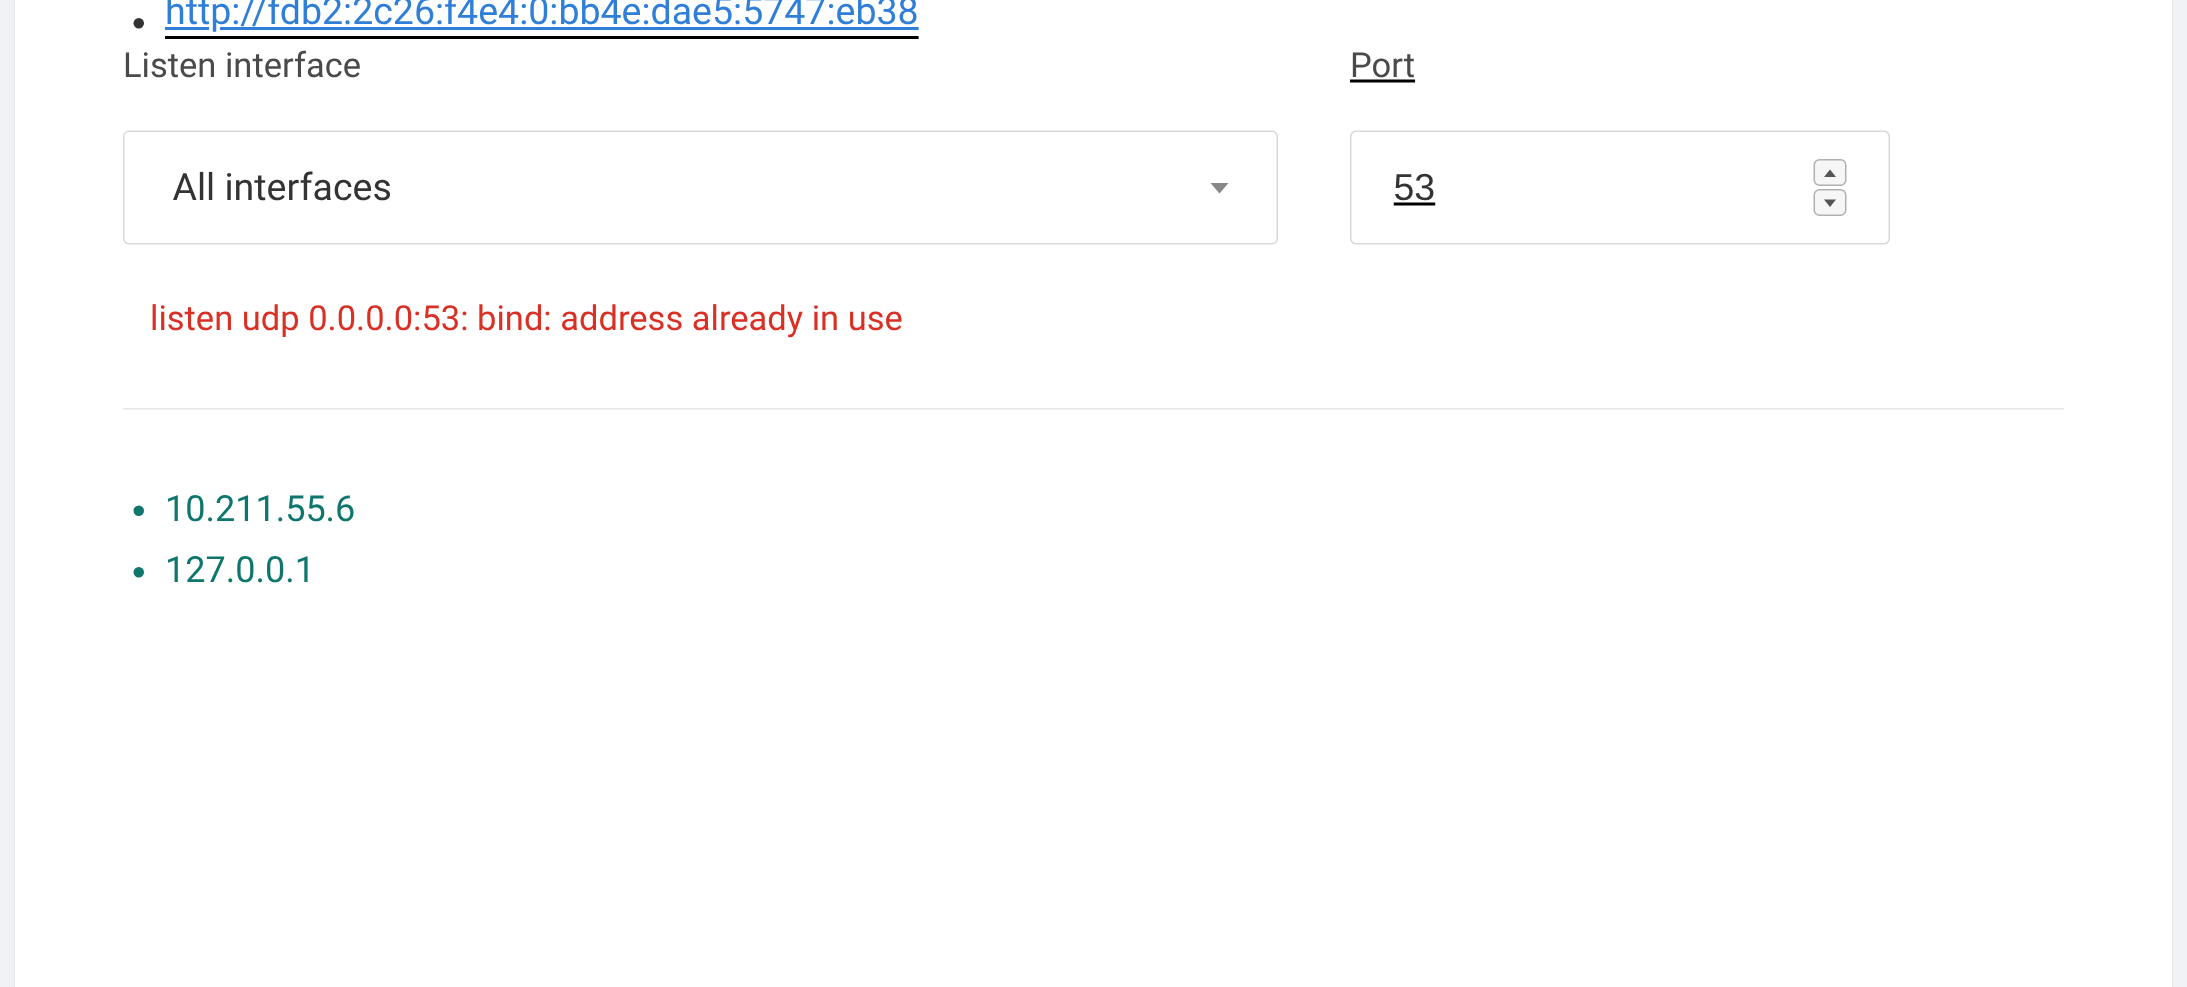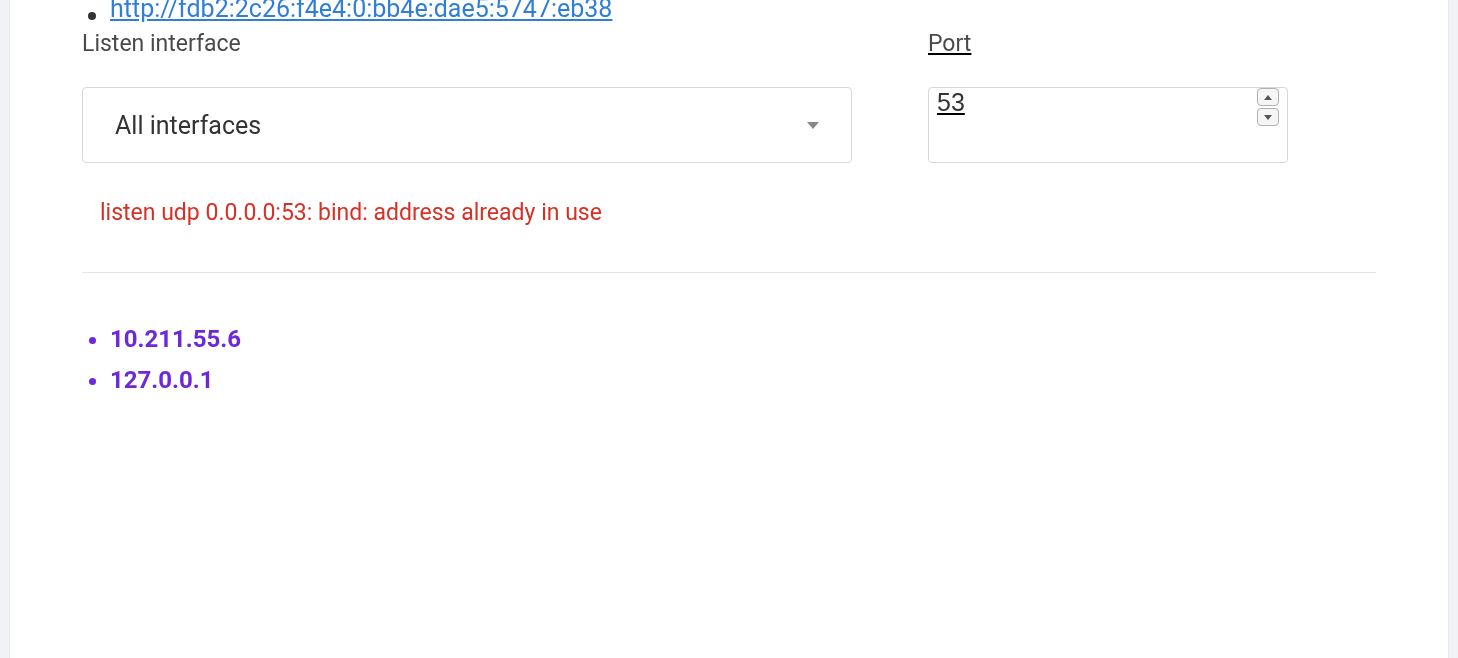--- a/index.html
+++ b/index.html
@@ -22,20 +22,21 @@
     .card {
       background: #ffffff;
       height: 100%;
       padding: 0 72px;
       border-left: 1px solid #e8e8e8;
       border-right: 1px solid #e8e8e8;
     }
     .top-list {
       padding-left: 28px;
       list-style: disc;
+      text-decoration: underline;
     }
     .top-list li {
       color: #333;
       font-size: 25px;
       line-height: 1.2;
     }
     .link-text {
       color: #2f7ed8;
       text-decoration: underline;
       font-size: 25px;
@@ -44,21 +45,21 @@
     }
     .section-title {
       font-size: 28px;
       font-weight: 700;
       color: #222;
       margin-top: 100px;
       margin-bottom: 52px;
     }
     .form-row {
       display: flex;
-      gap: 76px;
+      gap: 48px;
     }
     .form-group {
       display: flex;
       flex-direction: column;
     }
     .form-group.interface {
       flex: 1;
       max-width: 770px;
     }
     .form-group.port {
@@ -93,22 +94,22 @@
       border-left: 6px solid transparent;
       border-right: 6px solid transparent;
       border-top: 7px solid #888;
     }
     .number-wrapper {
       position: relative;
       border: 1px solid #d6d9dc;
       border-radius: 4px;
       height: 76px;
       display: flex;
-      align-items: flex-start;
-      padding: 0 8px;
+      align-items: center;
+      padding: 0 28px;
       background: #fff;
     }
     .number-input {
       border: none;
       outline: none;
       font-size: 25px;
       color: #333;
       width: 100%;
       background: transparent;
     }
@@ -161,22 +162,22 @@
       color: #444;
       line-height: 1.9;
       margin-bottom: 28px;
     }
     .address-list {
       padding-left: 28px;
       list-style: disc;
     }
     .address-list li {
       font-size: 24px;
-      color: #6d28d9;
-      font-weight: 700;
+      color: #0f766e;
+      font-weight: 400;
       line-height: 1.7;
     }
   </style>
 </head>
 <body>
 
 <div class="page-container">
   <div class="card">
 
     <ul class="top-list">

